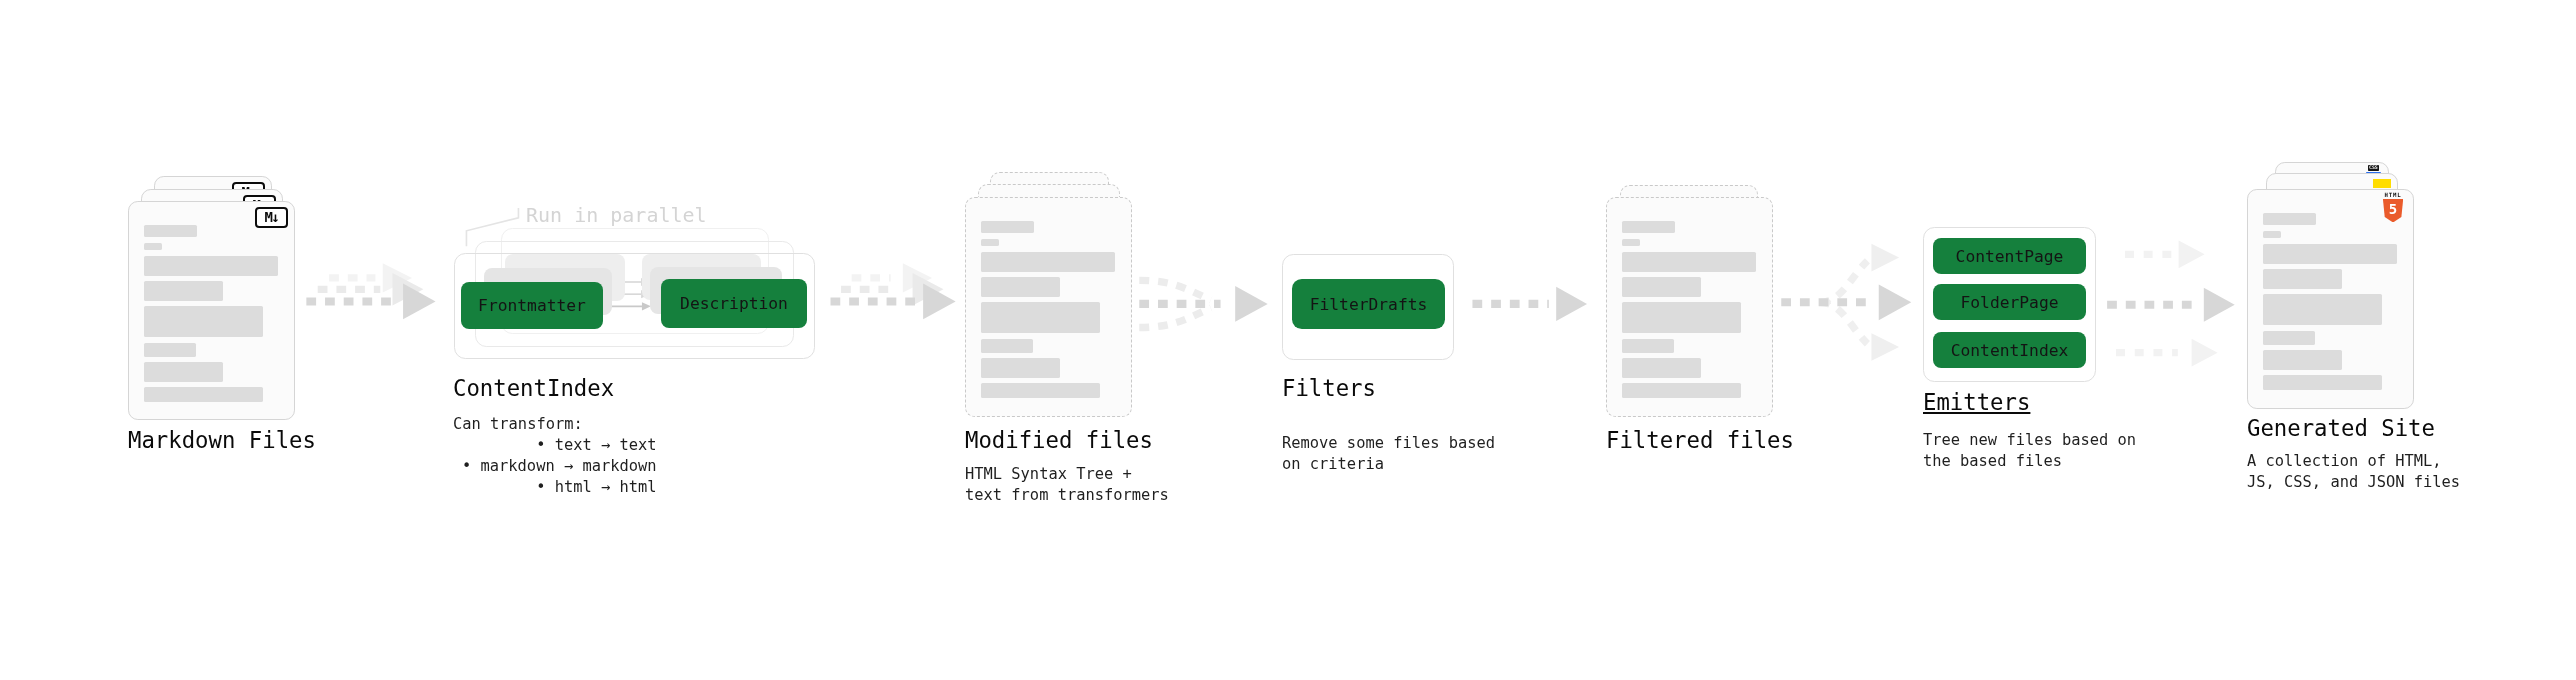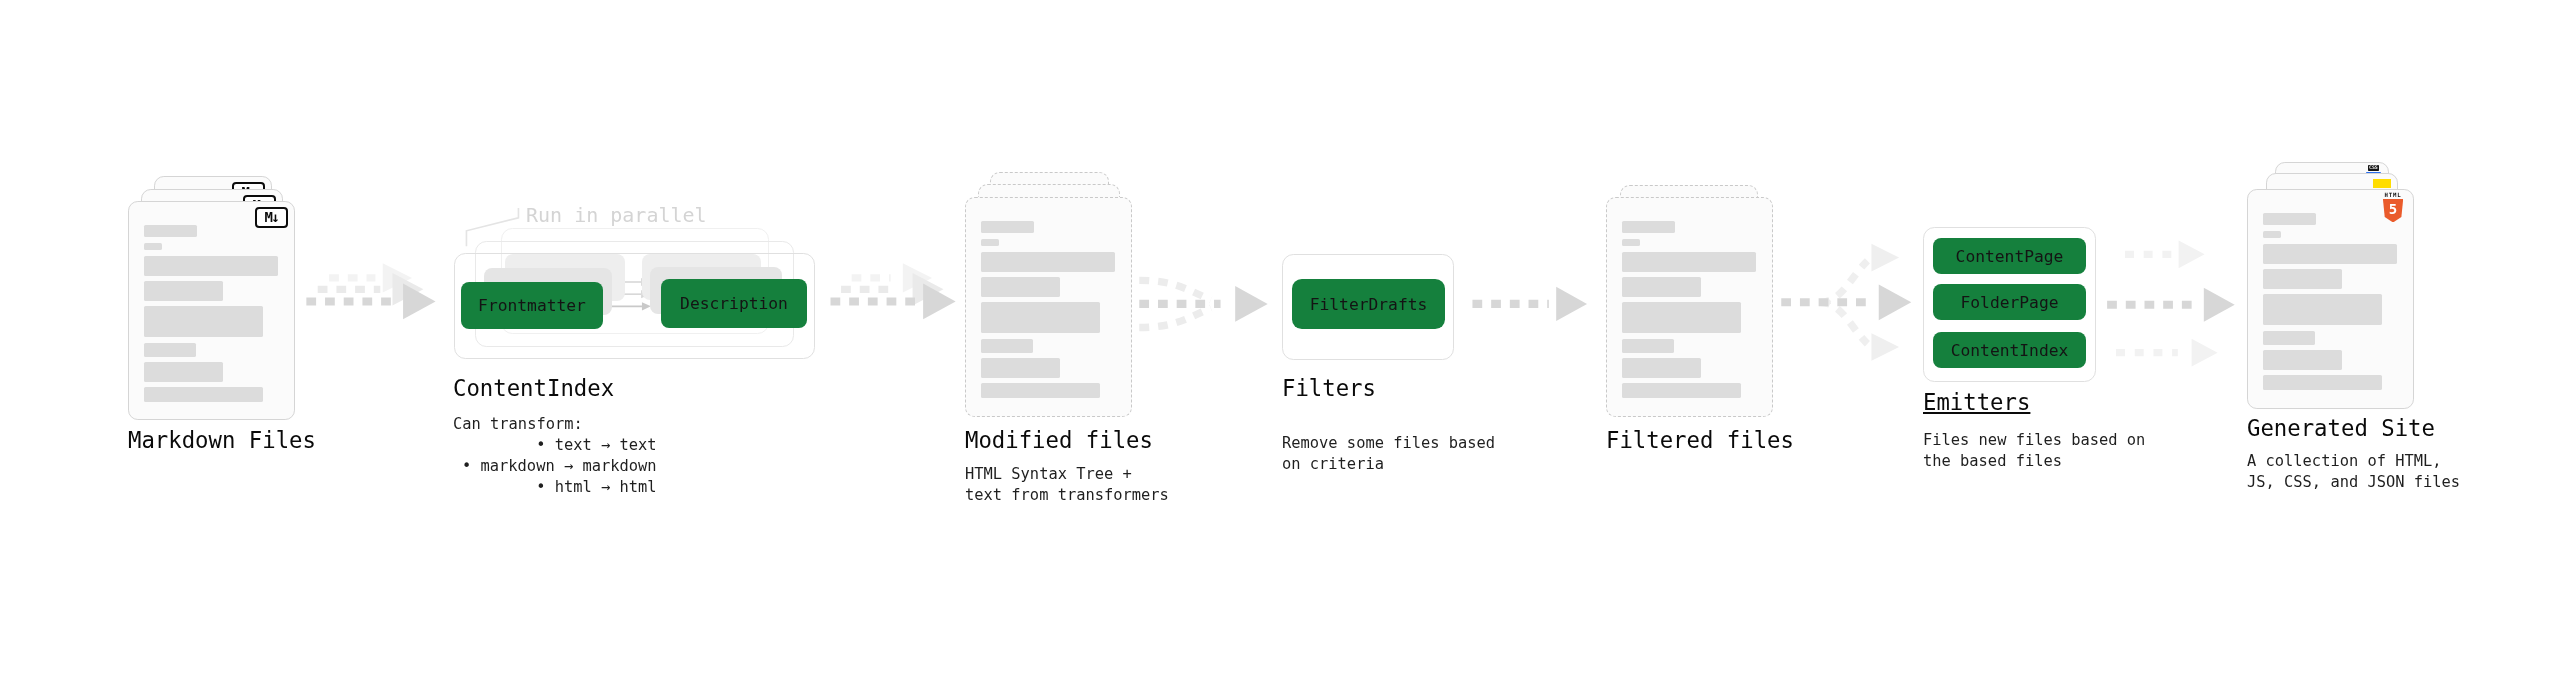--- a/index.html
+++ b/index.html
@@ -205,21 +205,21 @@
     <div class="stage-title" style="left:1606px;top:427px;">Filtered files</div>
   </div>
 
   <div>
     <div class="panel" style="left:1923px;top:227px;width:173px;height:155px;"></div>
     <div class="pill" style="left:1933px;top:238px;width:153px;height:36px;">ContentPage</div>
     <div class="pill" style="left:1933px;top:284px;width:153px;height:36px;">FolderPage</div>
     <div class="pill" style="left:1933px;top:332px;width:153px;height:36px;">ContentIndex</div>
     <div class="stage-title" style="left:1923px;top:389px;text-decoration:underline;">Emitters</div>
     <div class="stage-sub" style="left:1923px;top:430px;">
-      <div>Files new files based on</div>
+      <div>Tree new files based on</div>
       <div>the based files</div>
     </div>
   </div>
 
   <div>
     <div class="doc-card" style="left:2275px;top:162px;width:114px;height:211px;">
       <span class="css-badge">
         <b class="css-word">CSS</b>
         <i class="css-bar"></i>
       </span>

